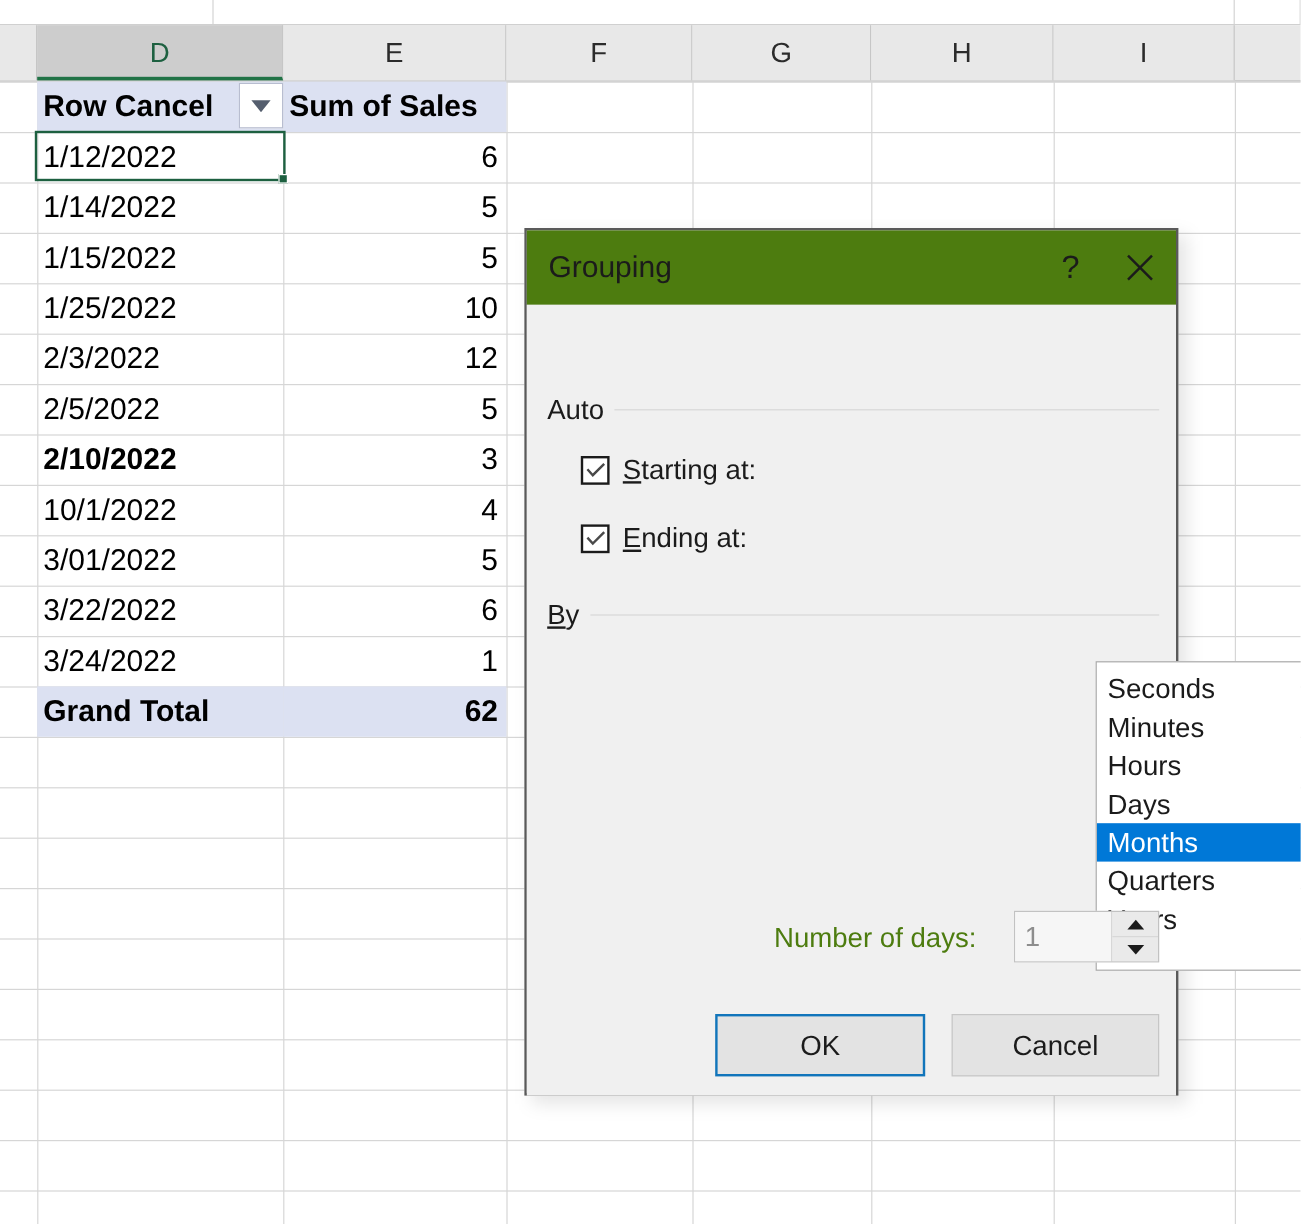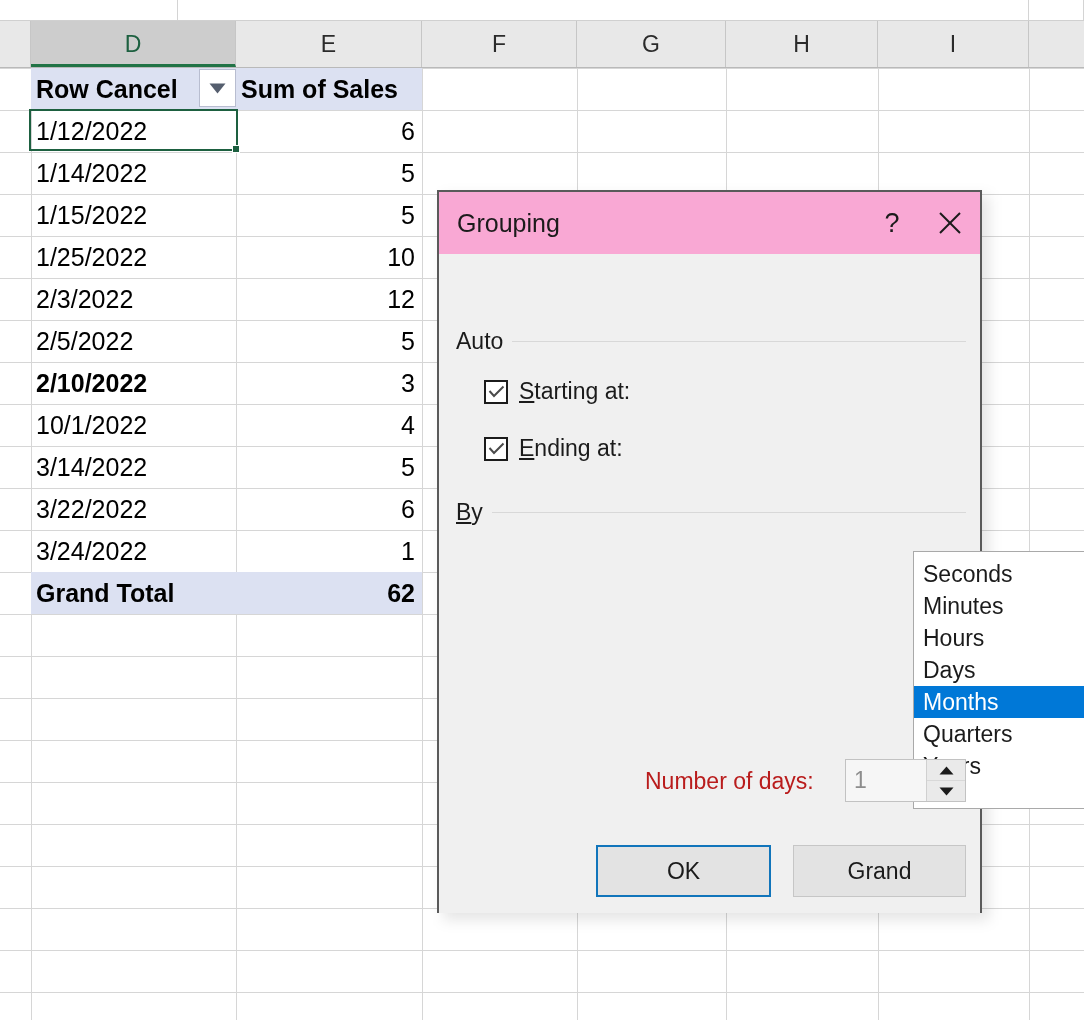--- a/index.html
+++ b/index.html
@@ -169,21 +169,21 @@
     background: #f0f0f0;
     border: 2px solid #5a5a5a;
     box-sizing: border-box;
     font-size: 21px;
     color: #1b1b1b;
   }
 
   .titlebar {
     position: relative;
     height: 62px;
-    background: #f9a8d4;
+    background: #4d7c0f;
     display: flex;
     align-items: center;
   }
   .dlg-title {
     margin-left: 18px;
     font-size: 25px;
     color: #1b1b1b;
     user-select: none;
   }
   .title-btns {
@@ -294,21 +294,21 @@
     background: #0078d7;
     color: #ffffff;
   }
 
   
   .nod-label {
     position: absolute;
     left: 645px;
     top: 768px;
     font-size: 23px;
-    color: #b91c1c;
+    color: #4d7c0f;
     white-space: nowrap;
     user-select: none;
   }
   .spinner {
     position: absolute;
     left: 845px;
     top: 759px;
     width: 121px;
     height: 43px;
     background: #f4f4f4;
@@ -429,21 +429,21 @@
         <div class="cell label" style="top: 236px;">1/25/2022</div>
         <div class="cell value" style="top: 236px;">10</div>
         <div class="cell label" style="top: 278px;">2/3/2022</div>
         <div class="cell value" style="top: 278px;">12</div>
         <div class="cell label" style="top: 320px;">2/5/2022</div>
         <div class="cell value" style="top: 320px;">5</div>
         <div class="cell label" style="top: 362px; font-weight: bold;">2/10/2022</div>
         <div class="cell value" style="top: 362px;">3</div>
         <div class="cell label" style="top: 404px;">10/1/2022</div>
         <div class="cell value" style="top: 404px;">4</div>
-        <div class="cell label" style="top: 446px;">3/14/2022</div>
+        <div class="cell label" style="top: 446px;">3/01/2022</div>
         <div class="cell value" style="top: 446px;">5</div>
         <div class="cell label" style="top: 488px;">3/22/2022</div>
         <div class="cell value" style="top: 488px;">6</div>
         <div class="cell label" style="top: 530px;">3/24/2022</div>
         <div class="cell value" style="top: 530px;">1</div>
         <div class="cell label total" style="top: 572px;">Grand Total</div>
         <div class="cell value total" style="top: 572px;">62</div>
       </div>
 
     <div class="filter-btn">
@@ -544,15 +544,15 @@
         <span>
           <svg width="15" height="9" viewBox="0 0 15 9">
               <polygon points="0.5,0.5 14.5,0.5 7.5,8.5" fill="#1b1b1b"></polygon>
             </svg>
         </span>
       </div>
     </div>
   </div>
 
   <div class="dlg-btn primary" id="btn-ok">OK</div>
-  <div class="dlg-btn" id="btn-cancel">Grand</div>
+  <div class="dlg-btn" id="btn-cancel">Cancel</div>
 
 </div>
 
 </body></html>

